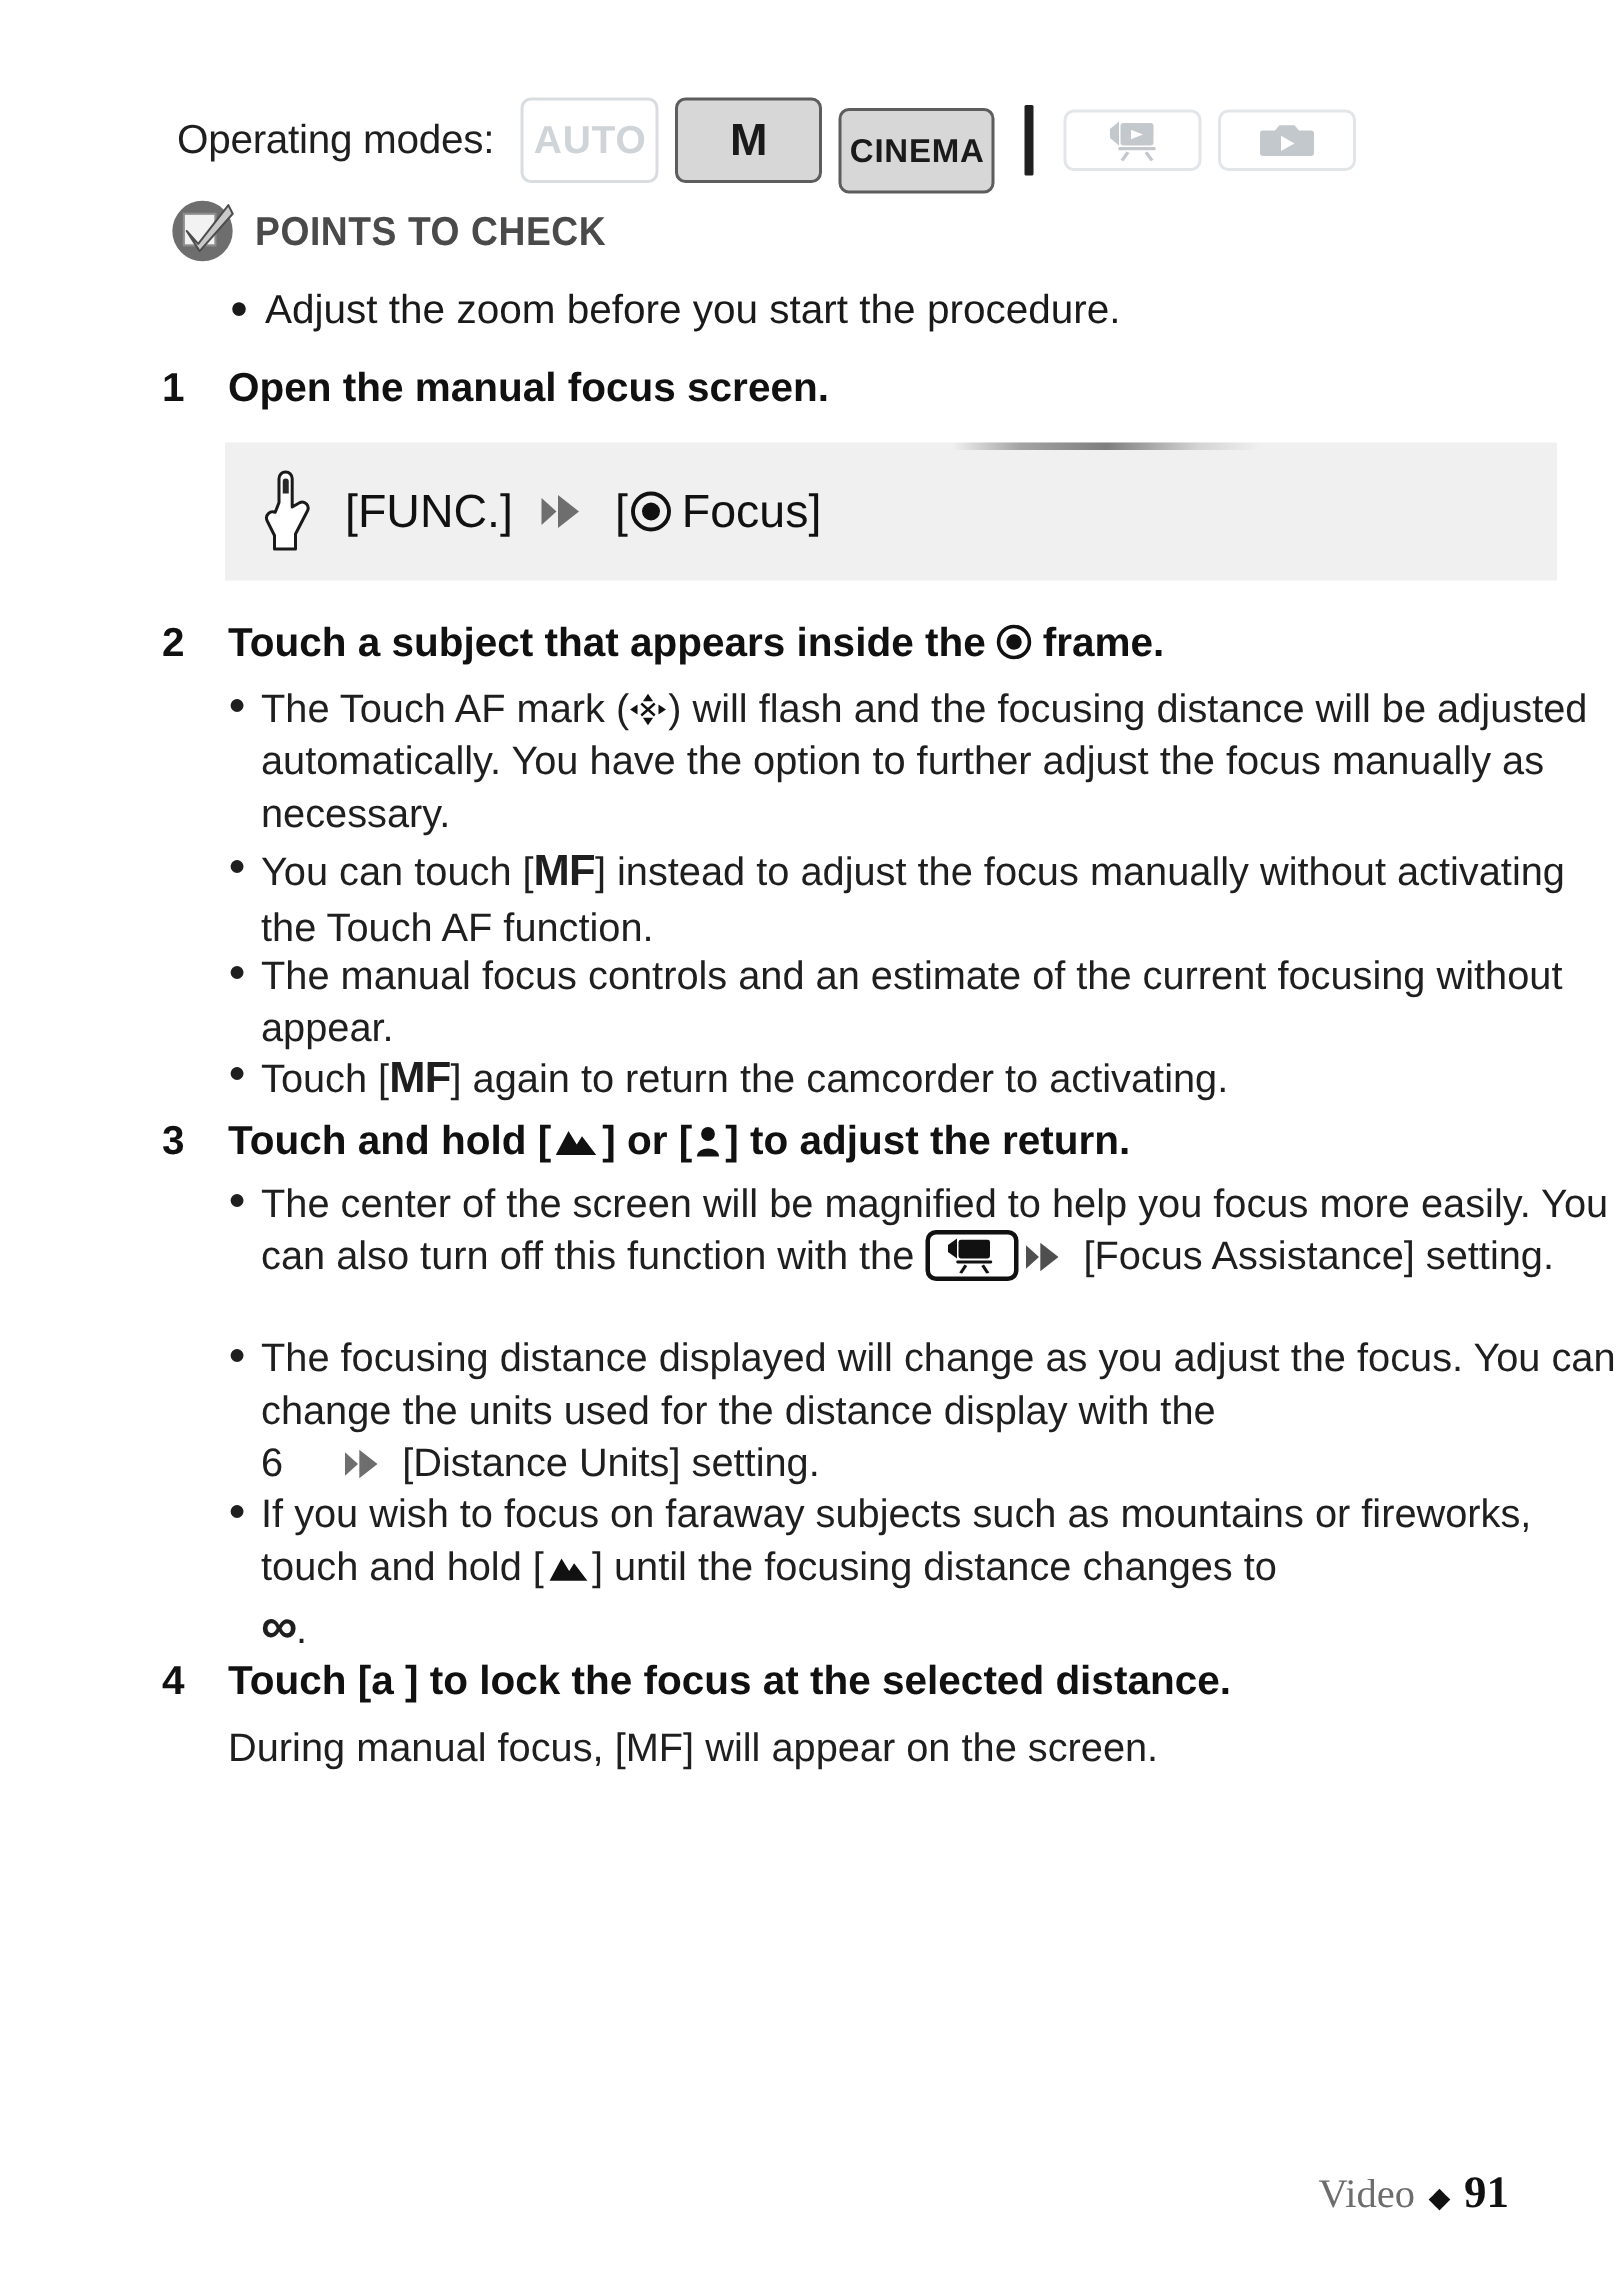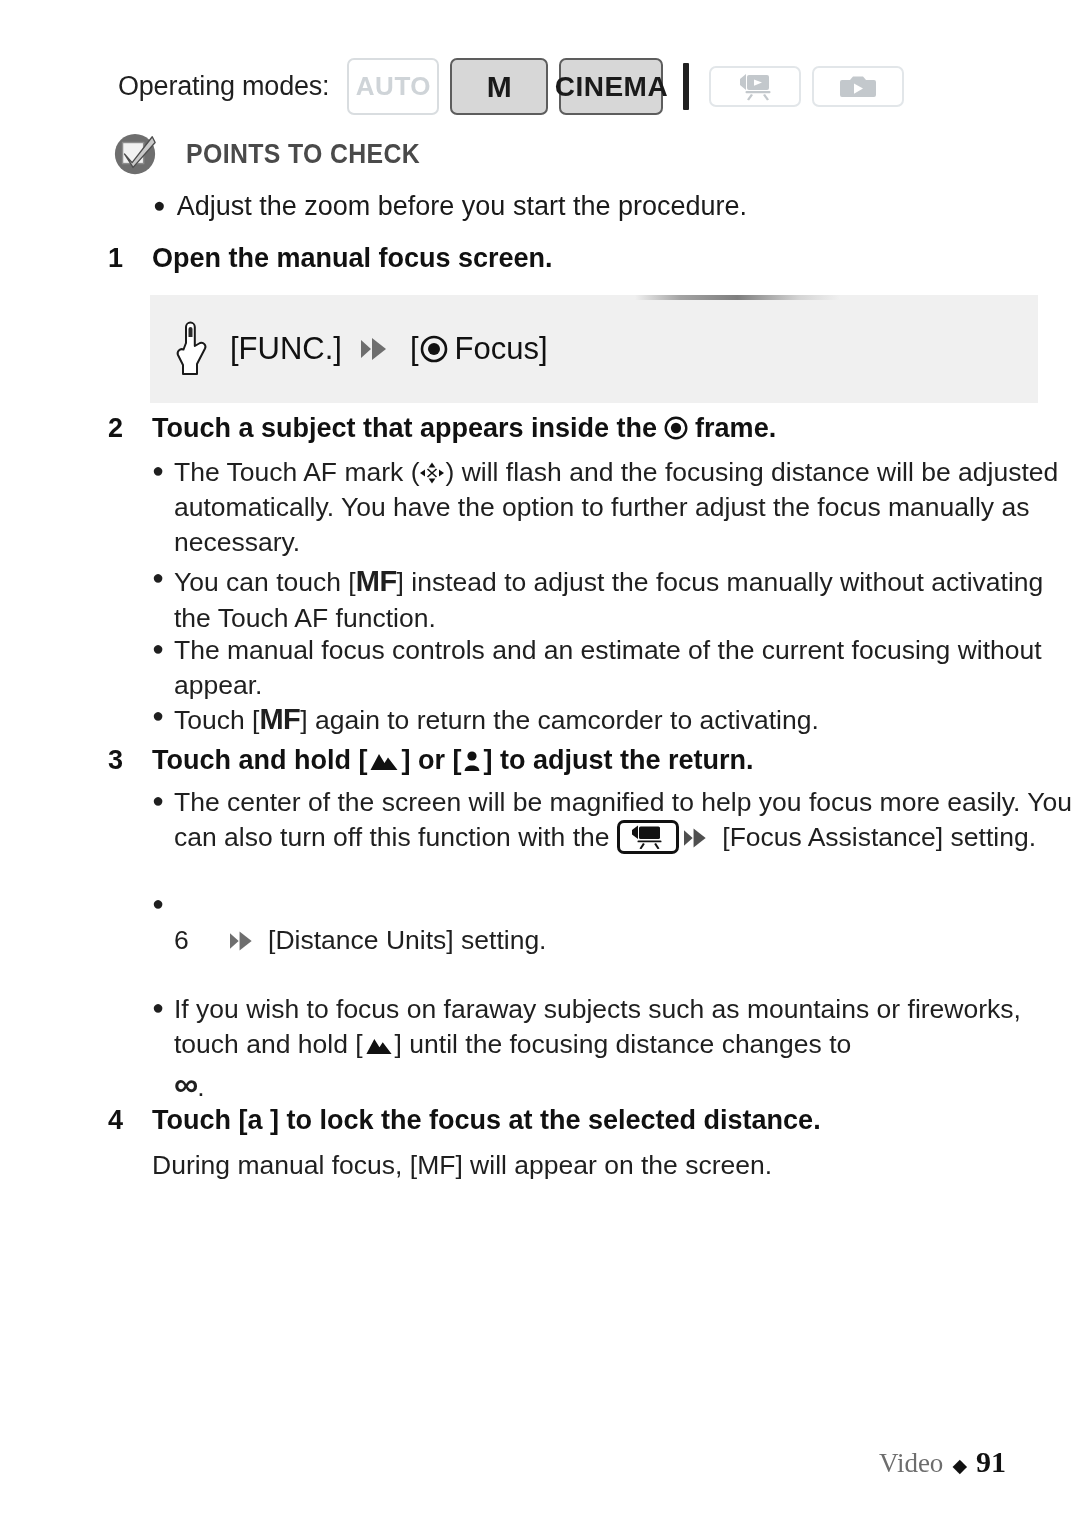--- a/index.html
+++ b/index.html
@@ -55,21 +55,21 @@
     background: #ffffff;
     color: #cfd4d8;
   }
   .badge.on {
     border: 2px solid #5d5d5d;
     background: #d7d7d7;
     color: #1a1a1a;
   }
   .badge-auto { font-size: 26px; width: 92px; }
   .badge-m    { font-size: 30px; width: 98px; }
-  .badge-cinema { font-size: 28px; width: 104px; }
+  .badge-cinema { font-size: 22px; width: 104px; margin-top: 14px; }
 
   .mode-divider {
     width: 6px;
     height: 47px;
     background: #202020;
     margin: 0 9px;
     border-radius: 1px;
   }
   .badge-icon {
     box-sizing: border-box;
@@ -84,21 +84,21 @@
   }
   .badge-icon svg { display: block; }
 
   
   .ptc {
     position: absolute;
     left: 112px;
     top: 131px;
     display: flex;
     align-items: center;
-    gap: 28px;
+    gap: 12px;
   }
   .ptc-title {
     font-size: 27px;
     font-weight: bold;
     letter-spacing: 0.4px;
     color: #4a4a4a;
     font-stretch: condensed;
     transform: scaleX(0.92);
     transform-origin: left center;
   }
@@ -157,21 +157,21 @@
     line-height: 1.33;
     margin-left: 44px;
   }
 
   
   .proc-box {
     position: absolute;
     left: 150px;
     top: 295px;
     width: 888px;
-    height: 108px;
+    height: 92px;
     background: #f0f0f0;
     display: flex;
     align-items: center;
   }
   .proc-smudge {
     position: absolute;
     left: 485px;
     top: 0px;
     width: 205px;
     height: 5px;
@@ -422,21 +422,21 @@
           <path d="M2 6 L2 24 L12 15 Z" fill="#4f4f4f"></path>
           <path d="M13 4 L13 26 L27 15 Z" fill="#4f4f4f"></path>
         </svg>
       </span><span> [Focus Assistance] setting.</span>
     </span>
   </div>
 
   <div class="sub" style="position:absolute;left:108px;top:888px;width:930px;">
     <span class="dot">●</span>
     <span class="sub-text">
-      <br>
+      <span>The focusing distance displayed will change as you adjust the focus. You can change the units used for the distance display with the</span><br>
       <span>6</span><span style="display:inline-block;width:36px;"></span><span class="ic arrow2" style="vertical-align:-5px;">
         <svg width="30" height="26" viewBox="0 0 34 30">
           <path d="M2 6 L2 24 L12 15 Z" fill="#6e6e6e"></path>
           <path d="M13 4 L13 26 L27 15 Z" fill="#6e6e6e"></path>
         </svg>
       </span><span> [Distance Units] setting.</span>
     </span>
   </div>
 
   <div class="sub" style="position:absolute;left:108px;top:992px;width:930px;">

